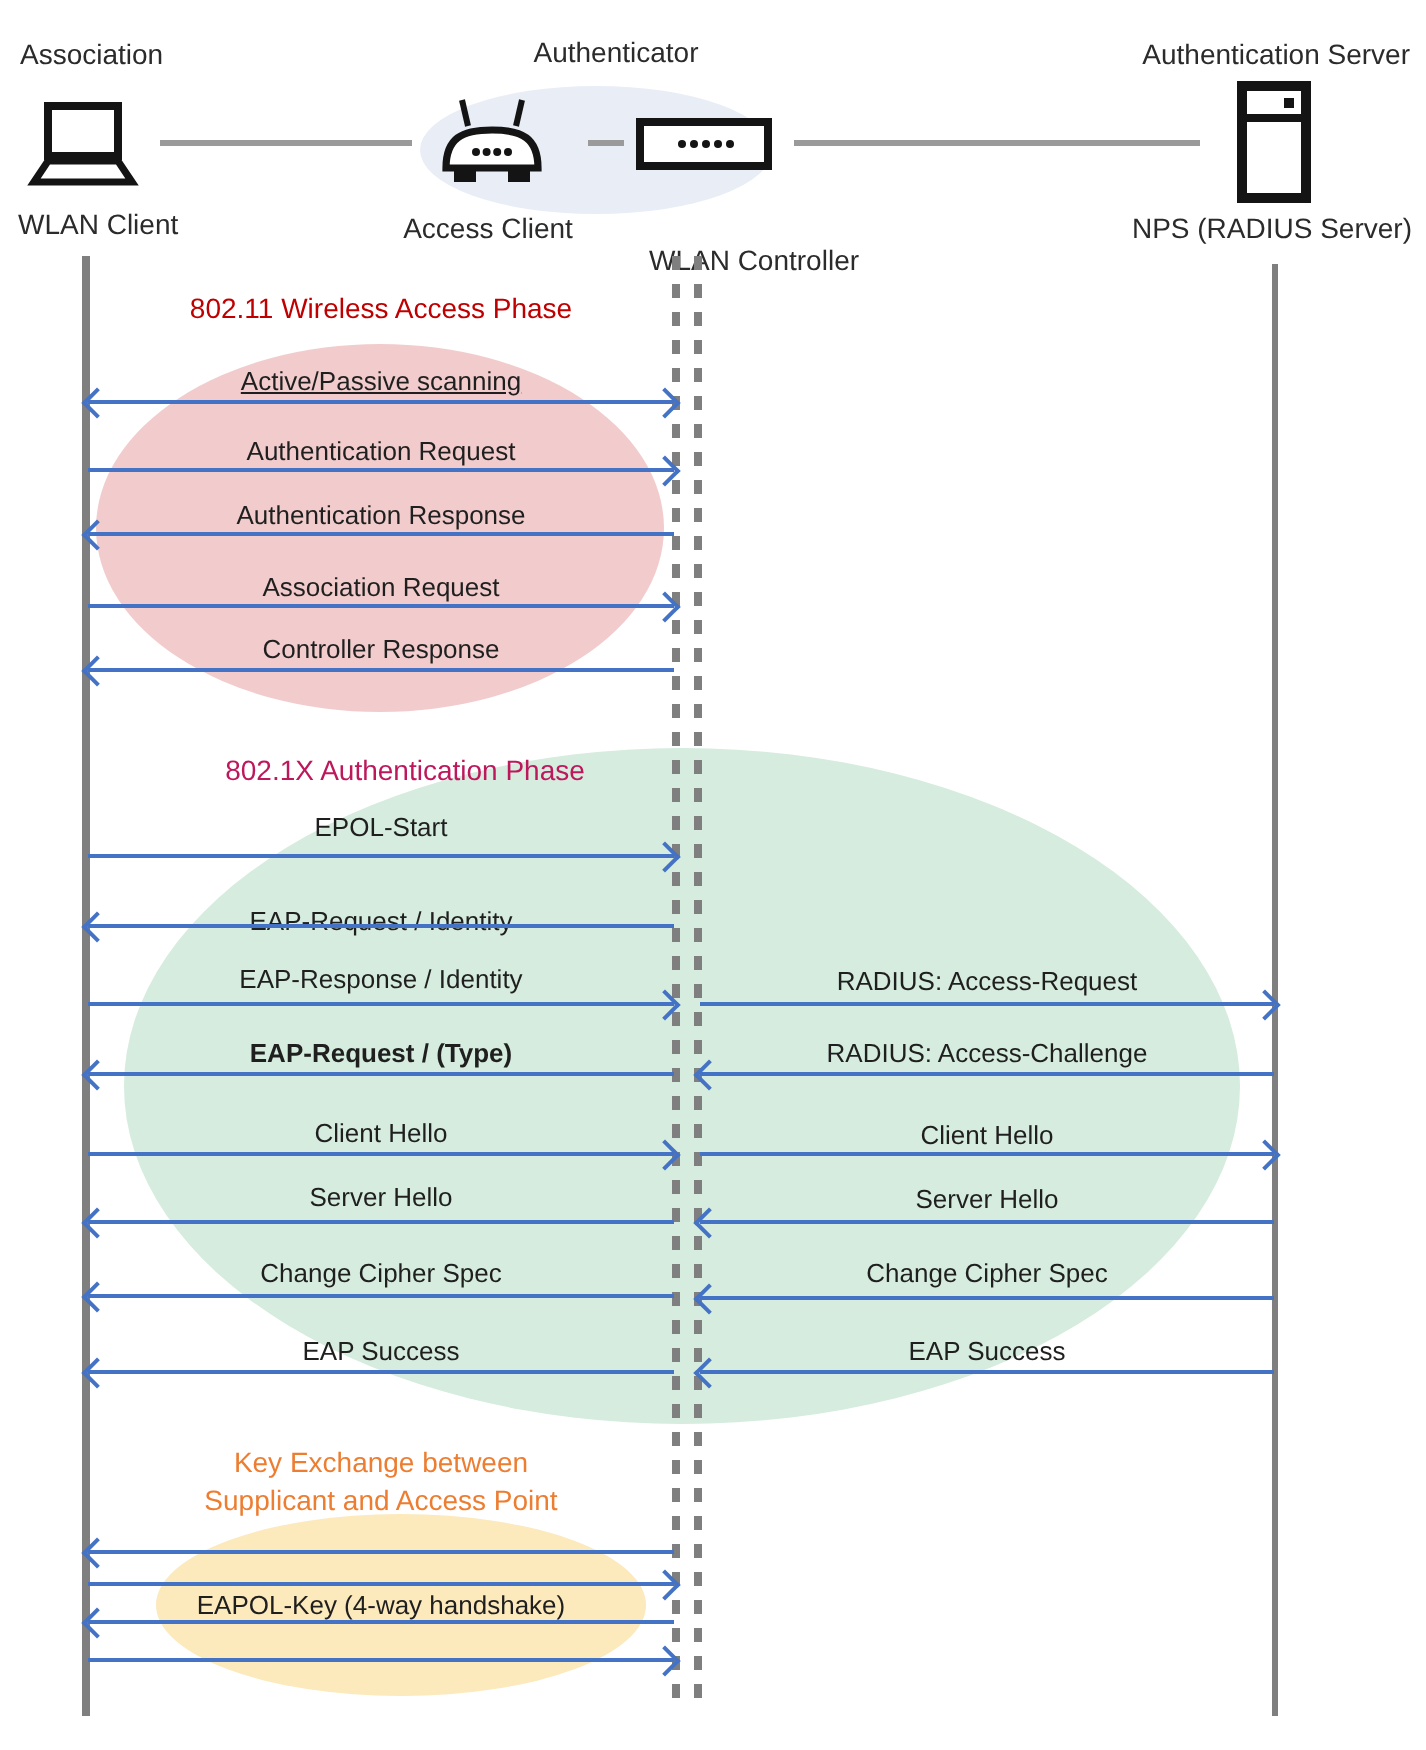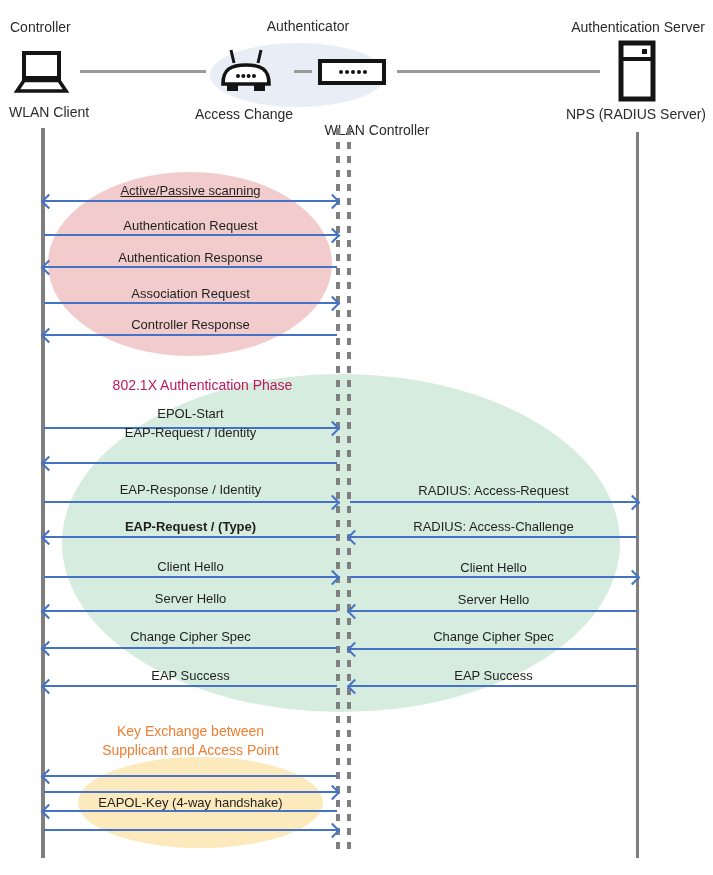--- a/index.html
+++ b/index.html
@@ -51,21 +51,21 @@
   }
   svg { display:block; }
 </style>
 </head>
 <body>
 
 <div class="stage">
 
   <div class="ellipse e-blue"></div>
 
-  <div class="txt" style="left:10px; top:19px;">Controller</div>
+  <div class="txt" style="left:10px; top:19px;">Association</div>
   <div class="txt ctr" style="left:248px; top:18px; width:120px;">Authenticator</div>
   <div class="txt rgt" style="left:553px; top:19px; width:152px;">Authentication Server</div>
 
   <div class="hline" style="left:80px; top:70px; width:126px;"></div>
   <div class="hline" style="left:294px; top:70px; width:18px;"></div>
   <div class="hline" style="left:397px; top:70px; width:203px;"></div>
 
   <div class="abs" style="left:10px; top:50px;">
     <svg width="62" height="46" viewBox="0 0 62 46">
       <rect x="14" y="3" width="35" height="25" fill="#fff" stroke="#141414" stroke-width="4"></rect>
@@ -97,33 +97,34 @@
   </div>
   <div class="abs" style="left:618px; top:40px;">
     <svg width="38" height="62" viewBox="0 0 38 62">
       <rect x="3" y="3" width="32" height="56" fill="#fff" stroke="#141414" stroke-width="5"></rect>
       <line x1="4" y1="19" x2="34" y2="19" stroke="#141414" stroke-width="4"></line>
       <rect x="24" y="9" width="5" height="5" fill="#141414"></rect>
     </svg>
   </div>
 
   <div class="txt" style="left:9px; top:104px;">WLAN Client</div>
-  <div class="txt ctr" style="left:194px; top:106px; width:100px;">Access Change</div>
+  <div class="txt ctr" style="left:194px; top:106px; width:100px;">Access Client</div>
   <div class="txt ctr" style="left:320px; top:106px; width:114px;margin-top:16px;">WLAN Controller</div>
   <div class="txt rgt" style="left:556px; top:106px; width:150px;">NPS (RADIUS Server)</div>
 
   <div class="ellipse e-pink"></div>
   <div class="ellipse e-green"></div>
   <div class="ellipse e-yellow"></div>
 
   <div class="lifeline" style="left:41px; top:128px; width:4px; height:730px;"></div>
   <div class="dashline" style="left:336px; top:128px; height:724px;"></div>
   <div class="dashline" style="left:347px; top:128px; height:724px;"></div>
   <div class="lifeline" style="left:636px; top:132px; width:3px; height:726px;"></div>
 
+  <div class="phase-title pt-red">802.11 Wireless Access Phase</div>
   <div class="phase-title pt-green">802.1X Authentication Phase</div>
   <div class="phase-title pt-orange">
     <span>Key Exchange between</span><br>
     <span>Supplicant and Access Point</span>
   </div>
 
   <div class="msg-label seg-l" style="top:182px;text-decoration:underline;">Active/Passive scanning</div>
   <div class="arrow seg-l head-left head-right" style="top:200px;"></div>
 
   <div class="msg-label seg-l" style="top:217px;">Authentication Request</div>
@@ -134,21 +135,21 @@
 
   <div class="msg-label seg-l" style="top:285px;">Association Request</div>
   <div class="arrow seg-l head-right" style="top:302px;"></div>
 
   <div class="msg-label seg-l" style="top:316px;">Controller Response</div>
   <div class="arrow seg-l head-left" style="top:334px;"></div>
 
   <div class="msg-label seg-l" style="top:405px;">EPOL-Start</div>
   <div class="arrow seg-l head-right" style="top:427px;"></div>
 
-  <div class="msg-label seg-l" style="top:424px;">EAP-Request / Identity</div>
+  <div class="msg-label seg-l" style="top:452px;">EAP-Request / Identity</div>
   <div class="arrow seg-l head-left" style="top:462px;"></div>
 
   <div class="msg-label seg-l" style="top:481px;">EAP-Response / Identity</div>
   <div class="arrow seg-l head-right" style="top:501px;"></div>
 
   <div class="msg-label seg-l" style="top:518px;font-weight:bold;">EAP-Request / (Type)</div>
   <div class="arrow seg-l head-left" style="top:536px;"></div>
 
   <div class="msg-label seg-l" style="top:558px;">Client Hello</div>
   <div class="arrow seg-l head-right" style="top:576px;"></div>

